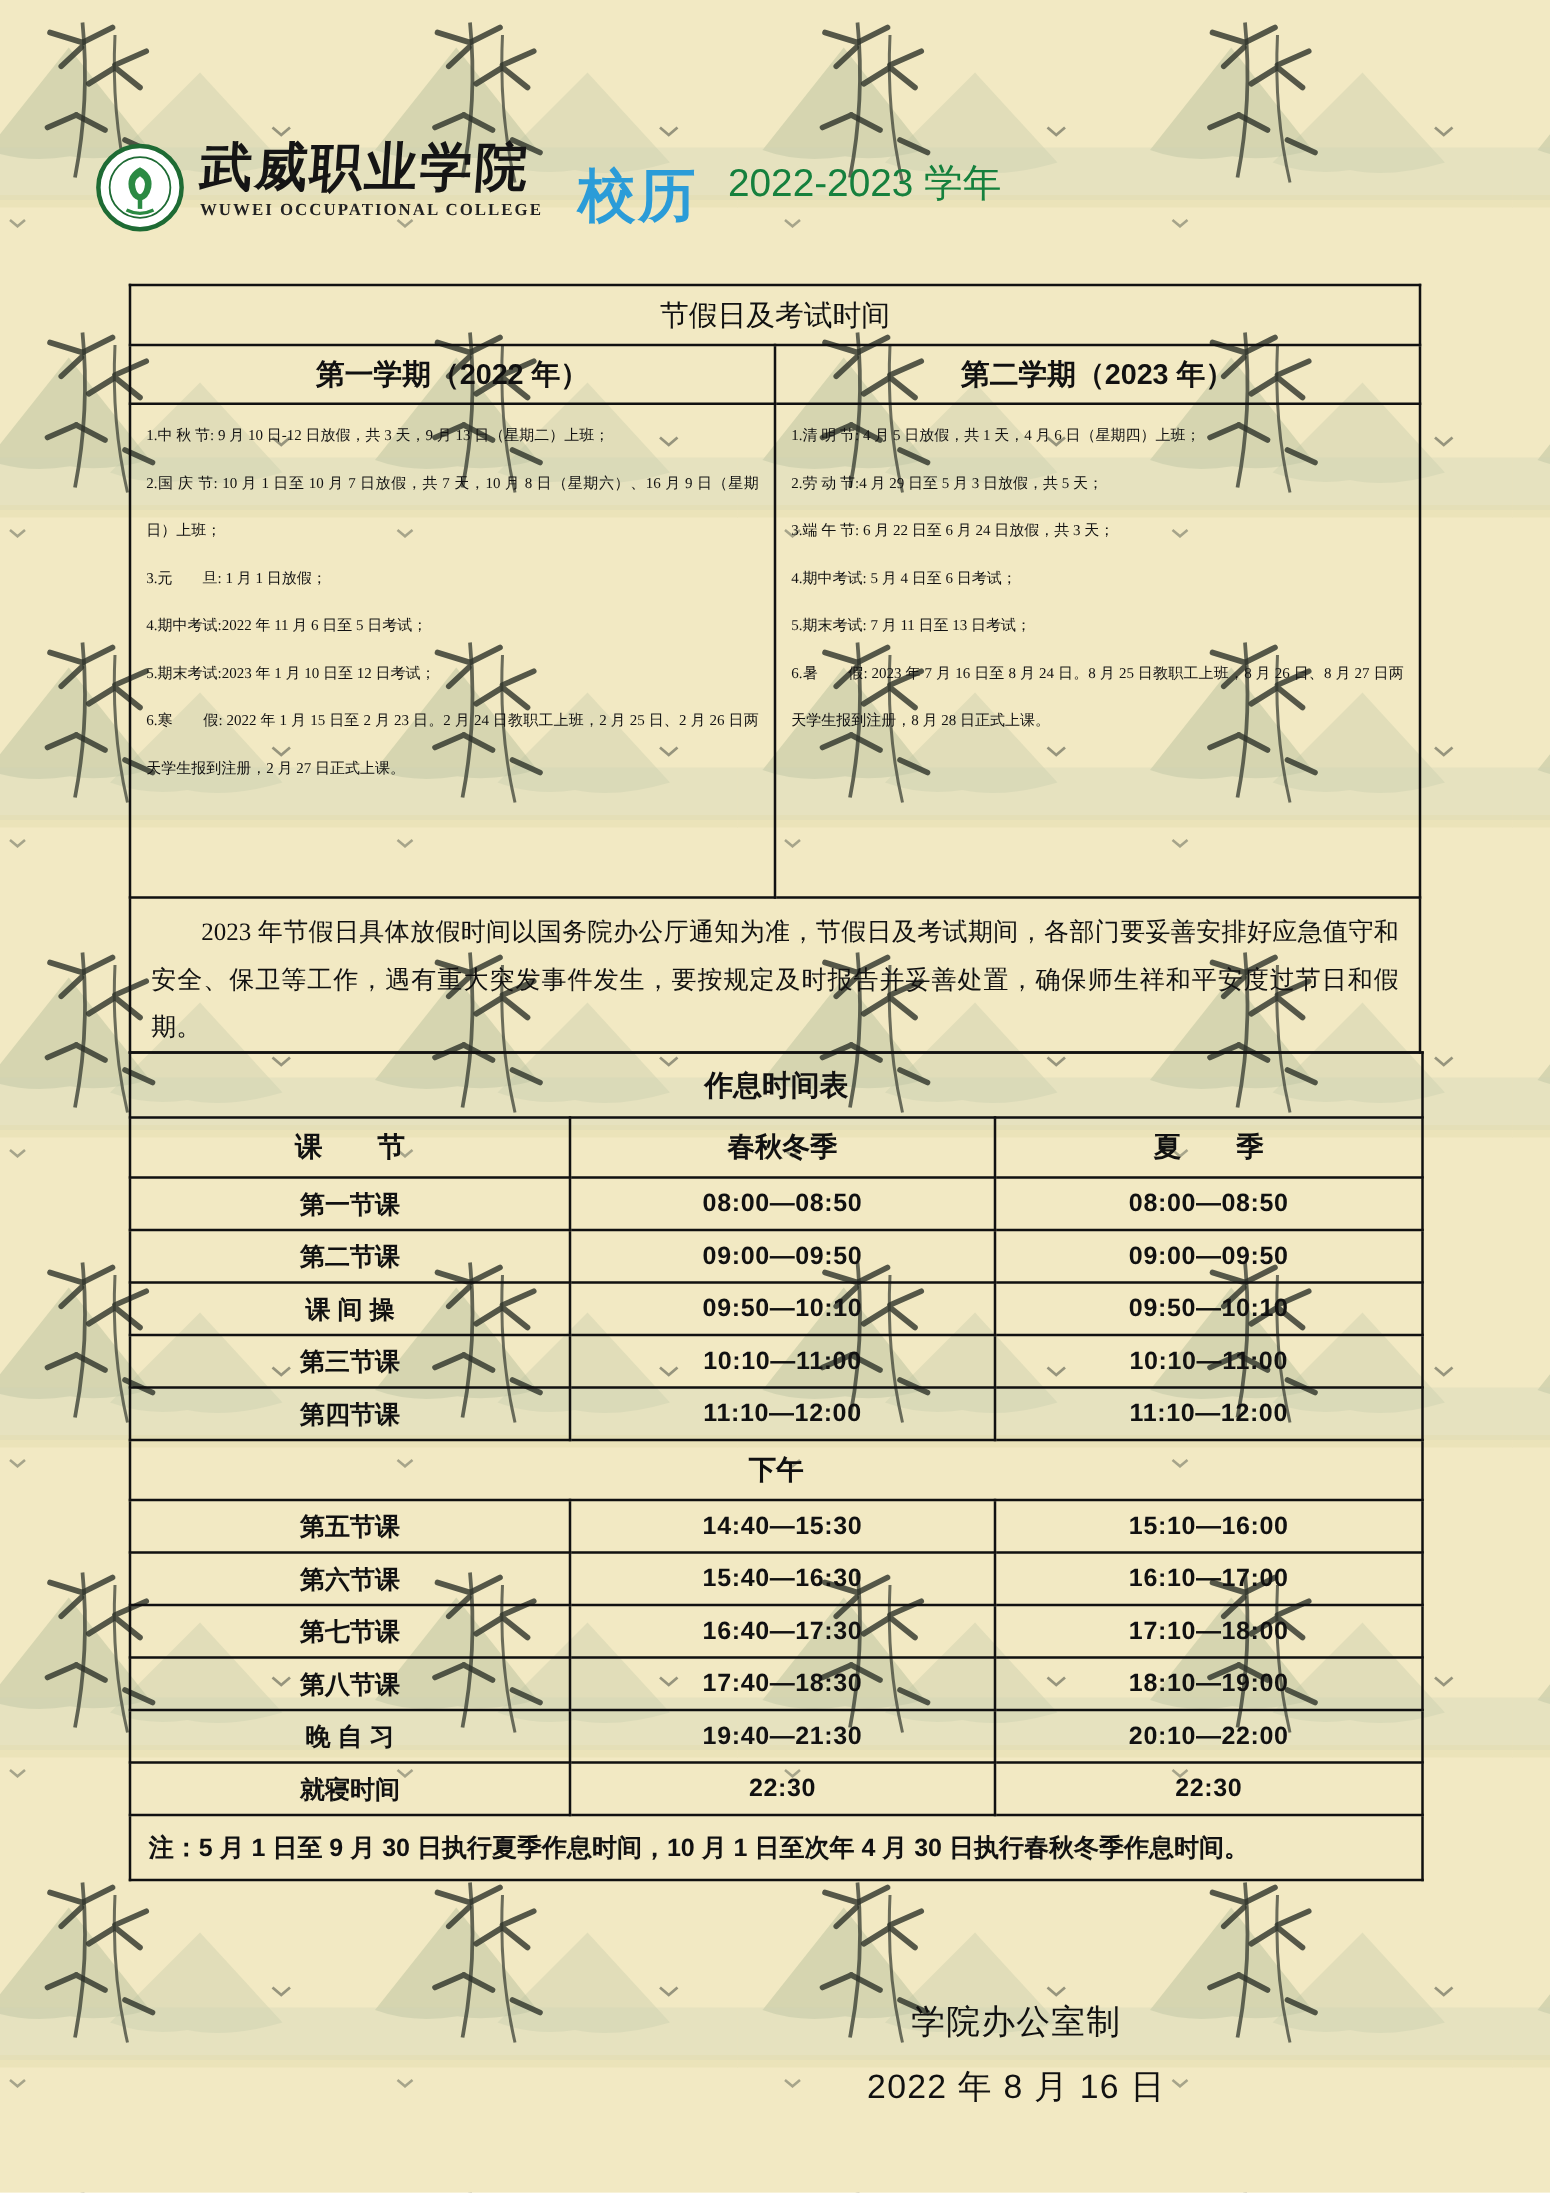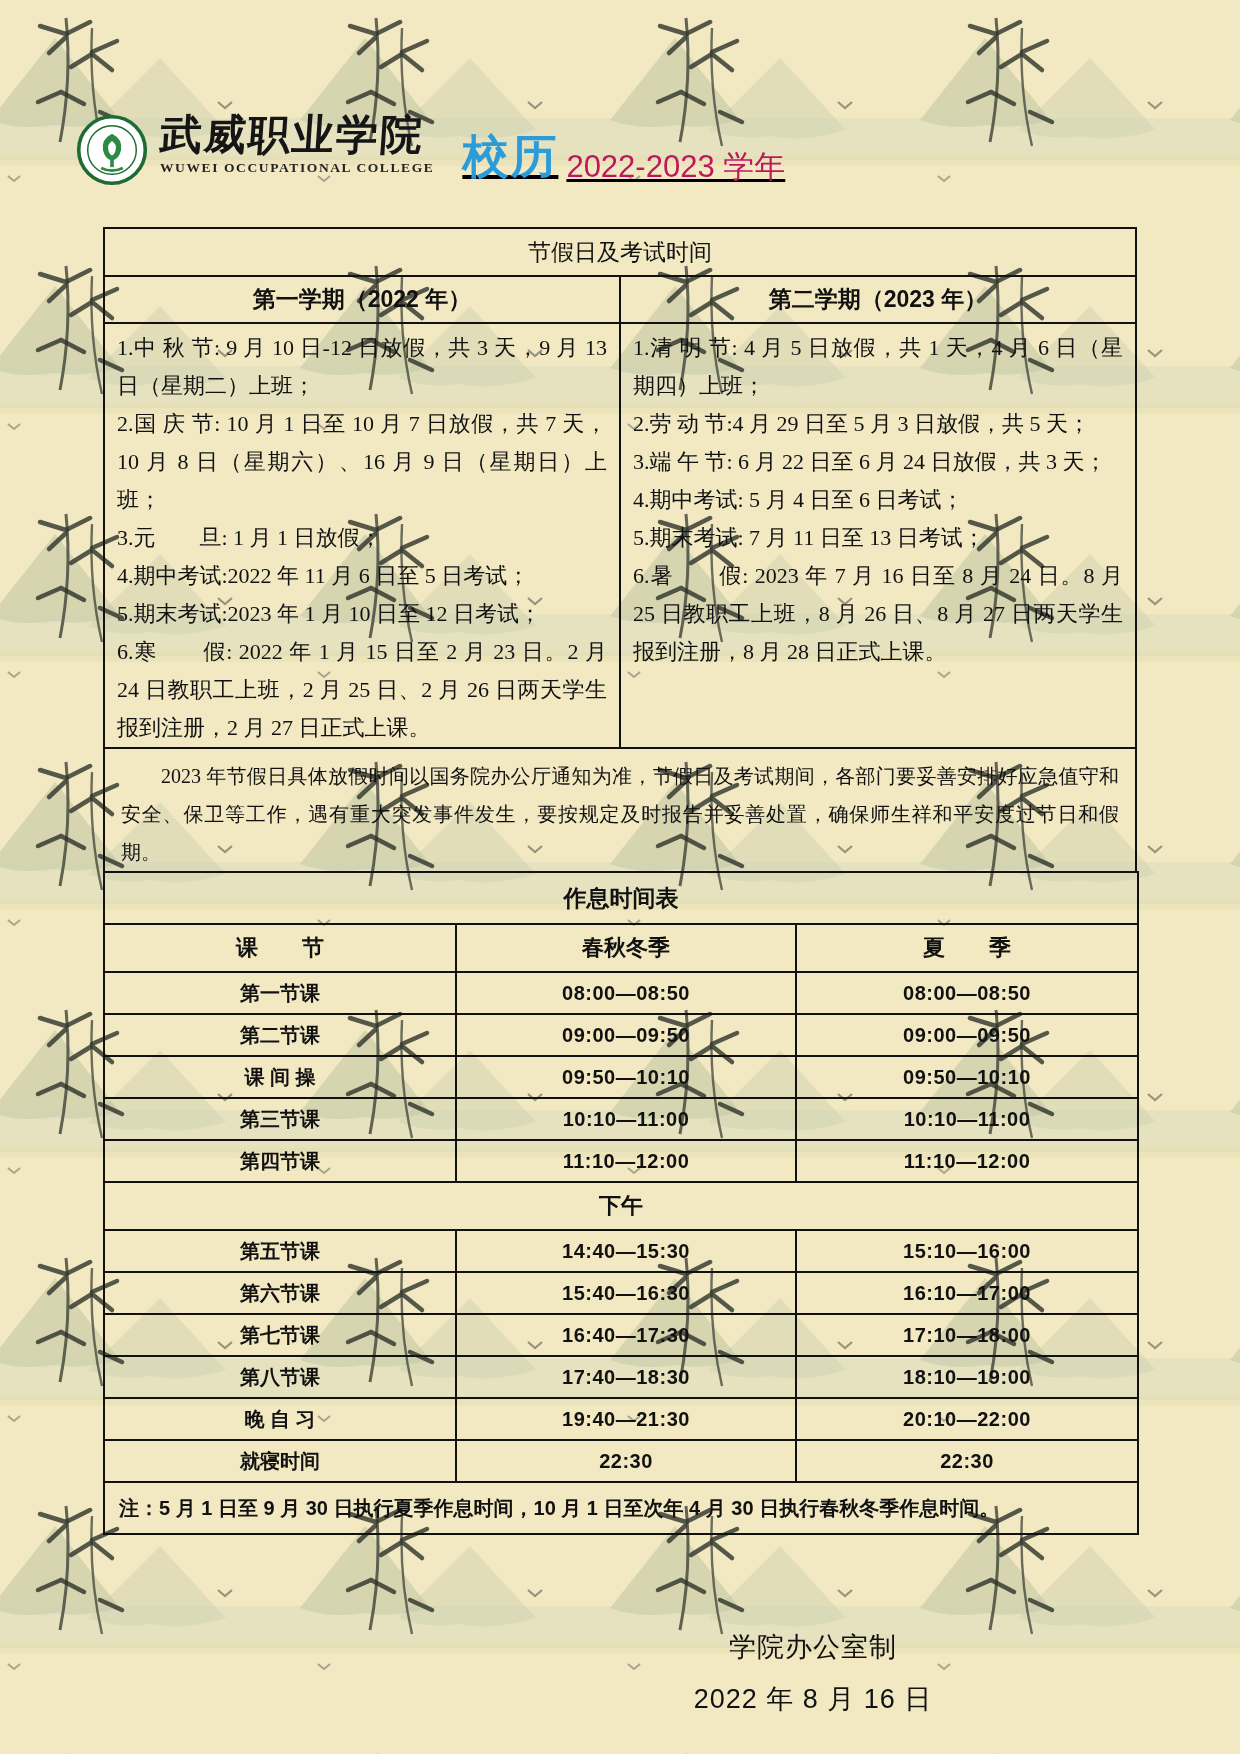--- a/index.html
+++ b/index.html
@@ -22,34 +22,34 @@
   .name-block { margin-left: 12px; }
   .college-zh {
     font-family: "Liberation Serif", "DejaVu Serif", serif;
     font-weight: 900; font-size: 42px; line-height: 46px; color: #151515;
     letter-spacing: 2px; transform: skewX(-4deg);
   }
   .college-en {
     font-family: "Liberation Serif", "DejaVu Serif", serif;
     font-weight: 700; font-size: 13.5px; color: #222; letter-spacing: 1.6px; margin-top: 2px;
   }
-  .cal-title-block { display: flex; align-items: flex-end; margin-left: 28px; margin-top: 14px; text-decoration: underline; }
+  .cal-title-block { display: flex; align-items: flex-start; margin-left: 28px; margin-top: 14px; }
   .cal-zh { font-size: 46px; font-weight: 600; color: #2b9cd8; letter-spacing: 2px; }
-  .cal-year { font-size: 31px; font-weight: 500; color: #be185d; margin-left: 8px; }
+  .cal-year { font-size: 31px; font-weight: 500; color: #15803d; margin-left: 24px; }
 
   
   table { border-collapse: collapse; margin-left: 103px; width: 1034px; table-layout: fixed; }
   td { border: 2px solid #111; color: #111; }
 
   .t1-title td { height: 48px; text-align: center; font-size: 23px; font-weight: 400; }
   .t1-head td { height: 47px; text-align: center; font-size: 23px; font-weight: 700; }
   .t1-body td {
     height: 395px; vertical-align: top;
     font-family: "Liberation Serif", "DejaVu Serif", serif;
-    font-size: 22px; line-height: 38px; text-align: justify;
+    font-size: 12px; line-height: 38px; text-align: justify;
     padding: 5px 12px 0 12px;
   }
   .t1-note td {
     height: 120px; vertical-align: top;
     font-family: "Liberation Serif", "DejaVu Serif", serif;
     font-size: 20px; line-height: 38px; text-align: justify;
     padding: 8px 16px 0 16px;
   }
   .t1-note p { text-indent: 2em; }
 

